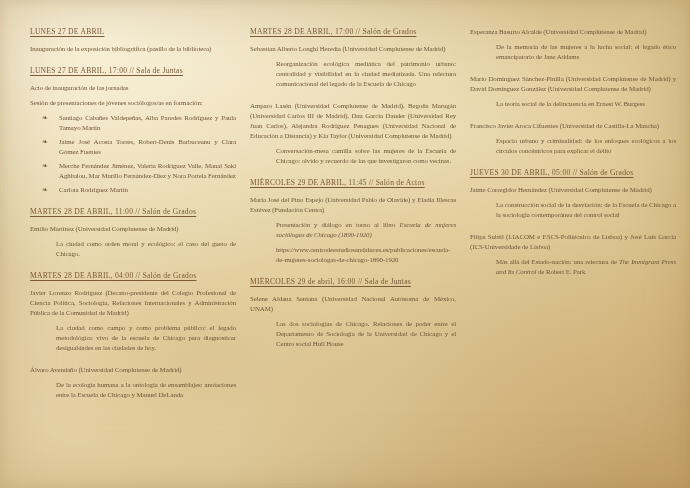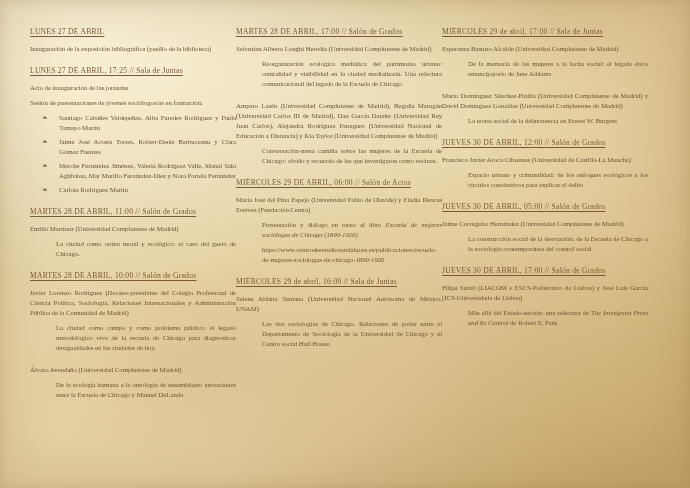--- a/index.html
+++ b/index.html
@@ -14,21 +14,21 @@
       radial-gradient(40% 30% at 30% 75%, rgba(205,174,120,.35) 0%, rgba(205,174,120,0) 70%),
       linear-gradient(118deg,#ead9b2 0%,#e3cfa0 45%,#d9bd86 100%);
     position:relative;
   }
   body::after{
     content:"";position:absolute;inset:0;pointer-events:none;
     box-shadow:inset 0 0 70px rgba(140,104,52,.28), inset 0 0 14px rgba(140,104,52,.18);
   }
   .page{
     position:relative;width:690px;height:488px;box-sizing:border-box;
-    padding:27px 14px 8px 30px;display:flex;z-index:1;
+    padding:27px 14px 8px 30px;display:flex;gap:14px;z-index:1;
   }
   .column{flex:0 0 206px;max-width:206px;}
   .session{margin-bottom:12px;}
   .session-header{
     font-size:7.6px;line-height:10px;letter-spacing:.25px;
     color:#7b5a38;text-decoration:underline;text-underline-offset:2px;
     margin-bottom:7px;white-space:nowrap;overflow:hidden;
   }
   .block{margin:0 0 5px 0;font-size:6.9px;line-height:10px;text-align:justify;letter-spacing:-.1px;}
   p.block{margin-top:0;}
@@ -42,21 +42,21 @@
 </head>
 <body>
 
 <div class="page">
     <div class="column">
       <div class="session">
         <div class="session-header">LUNES 27 DE ABRIL</div>
         <p class="block plain"><span>Inauguración de la exposición bibliográfica (pasillo de la biblioteca)</span></p>
       </div>
       <div class="session">
-        <div class="session-header">LUNES 27 DE ABRIL, 17:25  //  Sala de Juntas</div>
+        <div class="session-header">LUNES 27 DE ABRIL, 17:00  //  Sala de Juntas</div>
         <p class="block plain"><span>Acto de inauguración de las jornadas</span></p>
         <p class="block plain"><span>Sesión de presentaciones de jóvenes sociólogos/as en formación:</span></p>
         <div class="block bullet">
           <span class="glyph">❧</span>
           <span class="bullet-text"><span>Santiago Cabañes Valdepeñas, Alba Paredes Rodríguez y Paula Tamayo Martín</span></span>
         </div>
         <div class="block bullet">
           <span class="glyph">❧</span>
           <span class="bullet-text"><span>Jaime José Acosta Torres, Robert-Denis Barbuceanu y Clara Gómez Fuentes</span></span>
         </div>
@@ -68,70 +68,67 @@
           <span class="glyph">❧</span>
           <span class="bullet-text"><span>Carlota Rodríguez Martín</span></span>
         </div>
       </div>
       <div class="session">
         <div class="session-header">MARTES 28 DE ABRIL, 11:00  //  Salón de Grados</div>
         <p class="block plain"><span>Emilio Martínez (Universidad Complutense de Madrid)</span></p>
         <p class="block indent"><span>La ciudad como orden moral y ecológico: el caso del gueto de Chicago.</span></p>
       </div>
       <div class="session">
-        <div class="session-header">MARTES 28 DE ABRIL, 10:00  //  Salón de Grados</div>
+        <div class="session-header">MARTES 28 DE ABRIL, 04:00  //  Salón de Grados</div>
         <p class="block plain"><span>Javier Lorenzo Rodríguez (Decano-presidente del Colegio Profesional de Ciencia Política, Sociología, Relaciones Internacionales y Administración Pública de la Comunidad de Madrid)</span></p>
         <p class="block indent"><span>La ciudad como campo y como problema público: el legado metodológico vivo de la escuela de Chicago para diagnosticar desigualdades en las ciudades de hoy.</span></p>
       </div>
       <div class="session">
         <p class="block plain"><span>Álvaro Avendaño (Universidad Complutense de Madrid)</span></p>
         <p class="block indent"><span>De la ecología humana a la ontología de ensamblajes: anotaciones entre la Escuela de Chicago y Manuel DeLanda</span></p>
       </div>
     </div>
     <div class="column">
       <div class="session">
         <div class="session-header">MARTES 28 DE ABRIL, 17:00  //  Salón de Grados</div>
         <p class="block plain"><span>Sebastian Alberto Longhi Heredia (Universidad Complutense de Madrid)</span></p>
         <p class="block indent"><span>Reorganización ecológica mediática del patrimonio urbano: centralidad y visibilidad en la ciudad mediatizada. Una relectura comunicacional del legado de la Escuela de Chicago</span></p>
       </div>
       <div class="session">
         <p class="block plain"><span>Amparo Lasén (Universidad Complutense de Madrid), Begoña Marugán (Universidad Carlos III de Madrid), Dau García Dauder (Universidad Rey Juan Carlos), Alejandra Rodríguez Penagues (Universidad Nacional de Educación a Distancia) y Kia Taylor (Universidad Complutense de Madrid)</span></p>
         <p class="block indent"><span>Conversación-mesa camilla sobre las mujeres de la Escuela de Chicago: olvido y recuerdo de las que investigaron como vecinas.</span></p>
       </div>
       <div class="session">
-        <div class="session-header">MIÉRCOLES 29 DE ABRIL, 06:00  //  Salón de Actos</div>
+        <div class="session-header">MIÉRCOLES 29 DE ABRIL, 11:45  //  Salón de Actos</div>
         <p class="block plain"><span>María José del Pino Espejo (Universidad Pablo de Olavide) y Eladia Illescas Estévez (Fundación Centra)</span></p>
         <p class="block indent"><span>Presentación y diálogo en torno al libro </span><span class="it ">Escuela de mujeres sociólogas de Chicago (1890-1920)</span></p>
         <p class="block indent"><span class="url">https://www.centrodeestudiosandaluces.es/publicaciones/escuela-de-mujeres-sociologas-de-chicago-1890-1920</span></p>
       </div>
       <div class="session">
         <div class="session-header">MIÉRCOLES 29 de abril, 16:00  //  Sala de Juntas</div>
         <p class="block plain"><span>Selene Aldana Santana (Universidad Nacional Autónoma de México, UNAM)</span></p>
         <p class="block indent"><span>Las dos sociologías de Chicago. Relaciones de poder entre el Departamento de Sociología de la Universidad de Chicago y el Centro social Hull House</span></p>
       </div>
     </div>
     <div class="column">
       <div class="session">
-        <div class="session-header">MIÉRCOLES 29 de abril, 17:00  //  Sala de Juntas</div>
         <p class="block plain"><span>Esperanza Basurto Alcalde (Universidad Complutense de Madrid)</span></p>
         <p class="block indent"><span>De la memoria de las mujeres a la lucha social: el legado ético emancipatorio de Jane Addams</span></p>
       </div>
       <div class="session">
         <p class="block plain"><span>Mario Domínguez Sánchez-Pinilla (Universidad Complutense de Madrid) y David Domínguez González (Universidad Complutense de Madrid)</span></p>
         <p class="block indent"><span>La teoría social de la delincuencia en Ernest W. Burgess</span></p>
       </div>
       <div class="session">
-        <div class="session-header">JUEVES 30 DE ABRIL, 12:00  //  Salón de Grados</div>
         <p class="block plain"><span>Francisco Javier Aroca Cifuentes (Universidad de Castilla-La Mancha)</span></p>
         <p class="block indent"><span>Espacio urbano y criminalidad: de los enfoques ecológicos a los círculos concéntricos para explicar el delito</span></p>
       </div>
       <div class="session">
         <div class="session-header">JUEVES 30 DE ABRIL, 05:00  //  Salón de Grados</div>
         <p class="block plain"><span>Jaime Corregidor Hernández (Universidad Complutense de Madrid)</span></p>
         <p class="block indent"><span>La construcción social de la desviación: de la Escuela de Chicago a la sociología contemporánea del control social</span></p>
       </div>
       <div class="session">
-        <div class="session-header">JUEVES 30 DE ABRIL, 17:00  //  Salón de Grados</div>
         <p class="block plain"><span>Filipa Subtil (LIACOM e ESCS-Politécnico de Lisboa) y José Luís García (ICS-Universidade de Lisboa)</span></p>
         <p class="block indent"><span>Más allá del Estado-nación: una relectura de </span><span class="it ">The Immigrant Press and Its Control</span><span> de Robert E. Park</span></p>
       </div>
     </div>
   </div>
 
 </body></html>

